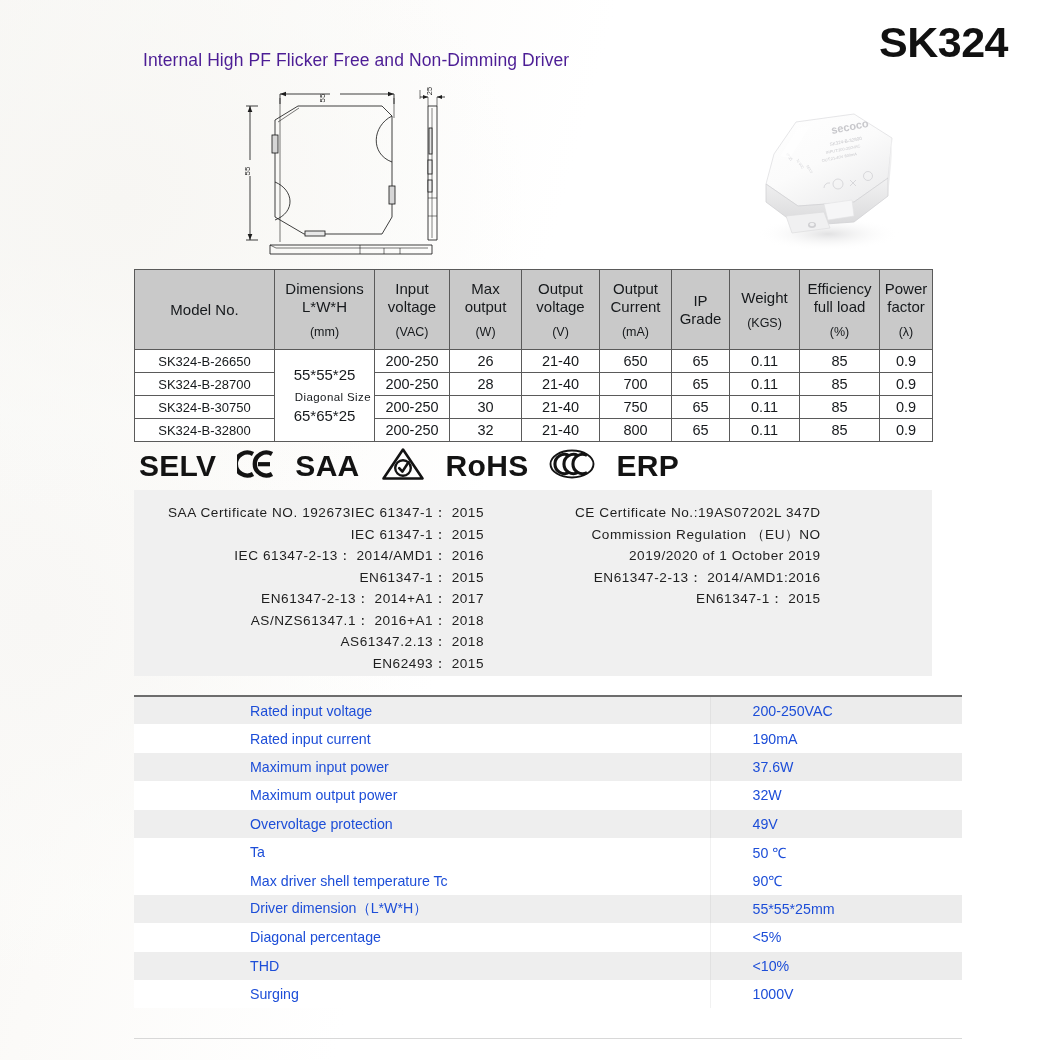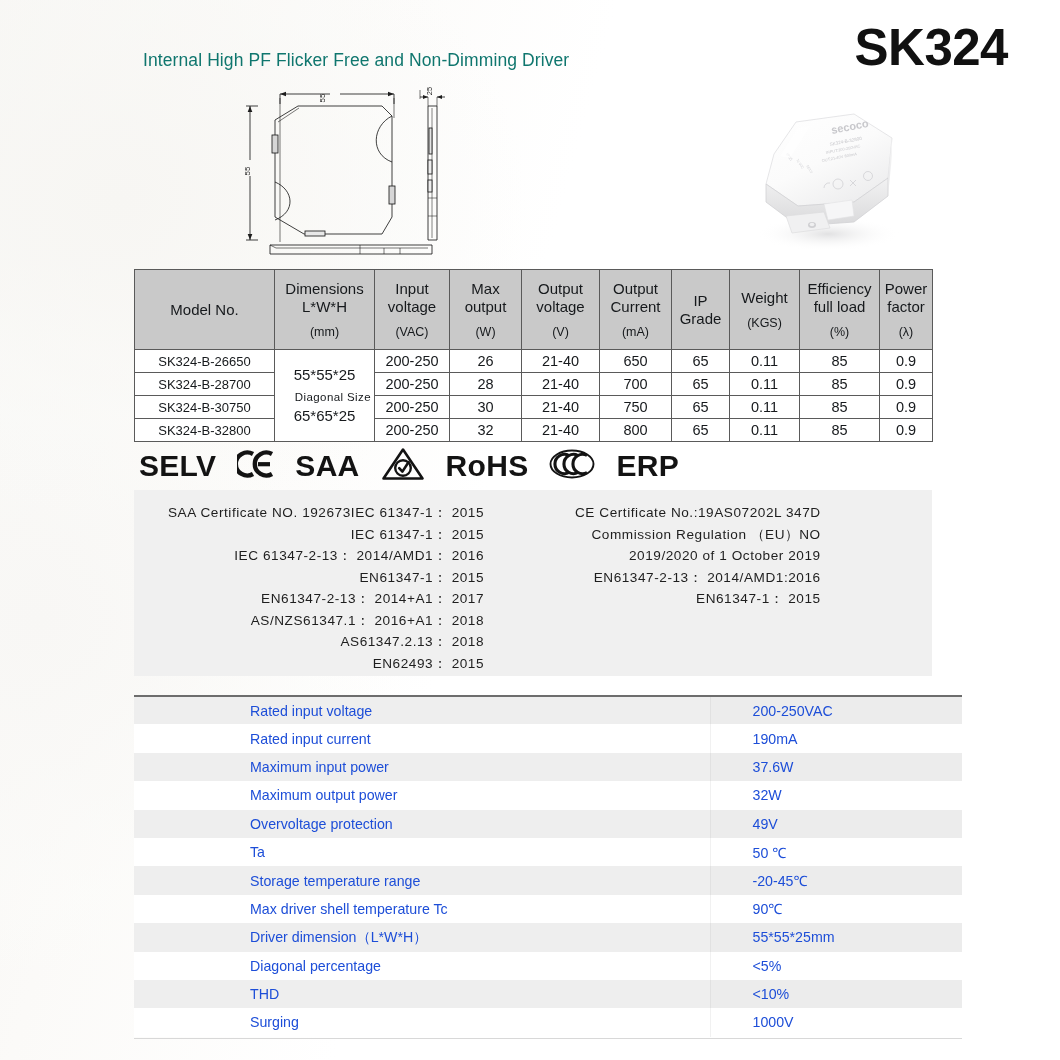--- a/index.html
+++ b/index.html
@@ -23,28 +23,28 @@
     pointer-events: none;
   }
 
   #page { position: absolute; left: 0; top: 0; width: 1060px; height: 1060px; }
 
   
   .subtitle {
     position: absolute;
     left: 143px; top: 50px;
     font-size: 17.5px;
-    color: #0f766e;
+    color: #4c1d95;
     letter-spacing: 0.1px;
     white-space: nowrap;
   }
   .model-code {
     position: absolute;
     right: 52px; top: 18px;
-    font-size: 51px;
+    font-size: 43px;
     font-weight: bold;
     color: #111111;
     letter-spacing: -0.5px;
     font-family: "Liberation Sans", sans-serif;
   }
 
   
   #drawing { position: absolute; left: 232px; top: 82px; }
 
   
@@ -476,24 +476,20 @@
           <td class="pval">32W</td>
         </tr>
         <tr class="odd">
           <td class="pname">Overvoltage protection</td>
           <td class="pval">49V</td>
         </tr>
         <tr class="even">
           <td class="pname">Ta</td>
           <td class="pval">50 ℃</td>
         </tr>
-        <tr class="odd">
-          <td class="pname">Storage temperature range</td>
-          <td class="pval">-20-45℃</td>
-        </tr>
         <tr class="even">
           <td class="pname">Max driver shell temperature Tc</td>
           <td class="pval">90℃</td>
         </tr>
         <tr class="odd">
           <td class="pname">Driver dimension（L*W*H）</td>
           <td class="pval">55*55*25mm</td>
         </tr>
         <tr class="even">
           <td class="pname">Diagonal percentage</td>

